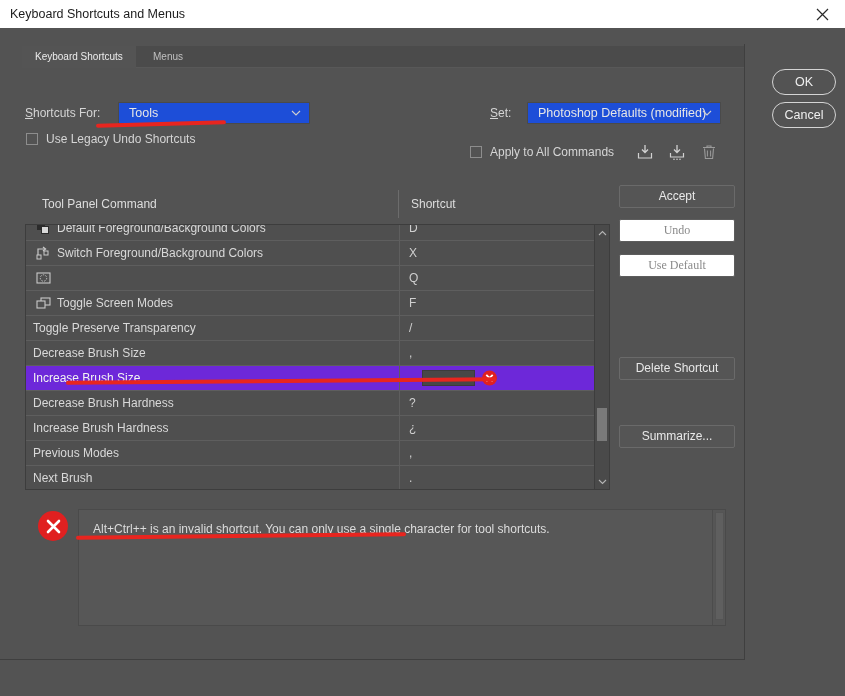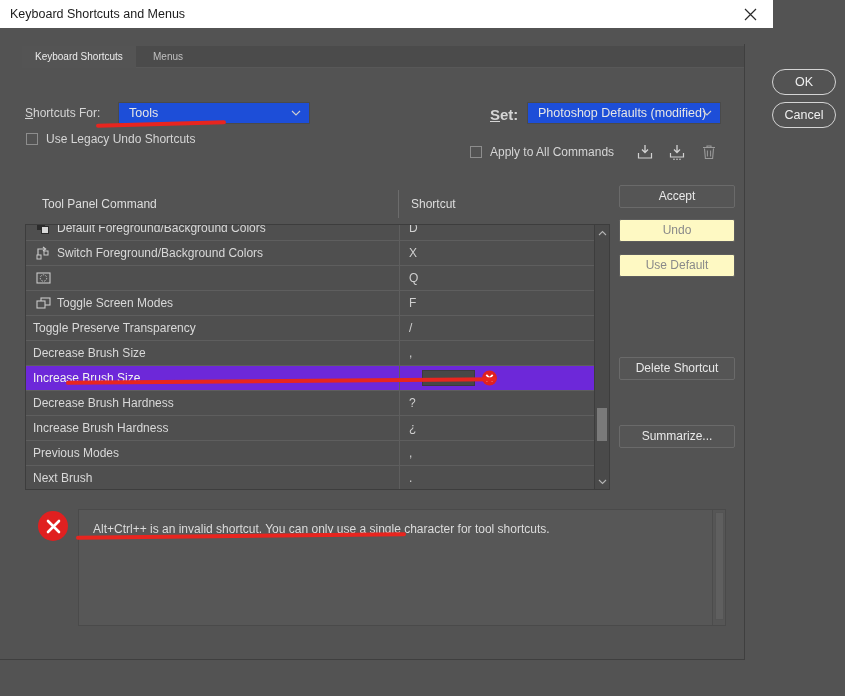--- a/index.html
+++ b/index.html
@@ -14,21 +14,21 @@
     font-size: 12px;
     color: #c9c9c9;
     overflow: hidden;
     position: relative;
   }
 
   
   .titlebar {
     position: absolute;
     left: 0; top: 0;
-    width: 773px; height: 28px;
+    width: 845px; height: 28px;
     background: #ffffff;
     border-bottom: 1px solid #e2e2e2;
   }
   .titlebar-text {
     position: absolute;
     left: 10px; top: 7px;
     font-size: 12.5px;
     color: #1b1b1b;
     white-space: nowrap;
   }
@@ -122,24 +122,23 @@
     left: 118px; top: 74px;
     width: 192px; height: 22px;
   }
   #set-select {
     left: 527px; top: 74px;
     width: 194px; height: 22px;
   }
   .label-set {
     position: absolute;
     left: 490px; top: 78px;
-    font-size: 15px;
+    font-size: 12px;
     color: #d5d5d5;
     white-space: nowrap;
-    font-weight: bold;
   }
   .label-set u { text-decoration: underline; }
 
   
   .cbrow {
     position: absolute;
     display: flex;
     align-items: center;
     gap: 8px;
     white-space: nowrap;
@@ -306,22 +305,23 @@
     color: #e8e8e8;
     font-size: 12px;
     line-height: 21px;
     text-align: center;
     cursor: pointer;
     white-space: nowrap;
   }
   .pbtn.disabled {
     color: #8a8a8a;
     border-color: #5d5d5d;
-    background: #fef9c3;
+    background: #ffffff;
     cursor: default;
+    font-family: Liberation Serif, serif;
   }
   #btn-accept   { top: 157px; }
   #btn-undo     { top: 191px; }
   #btn-usedef   { top: 226px; }
   #btn-delsc    { top: 329px; }
   #btn-summ     { top: 397px; }
 
   
   .err-icon {
     position: absolute;

